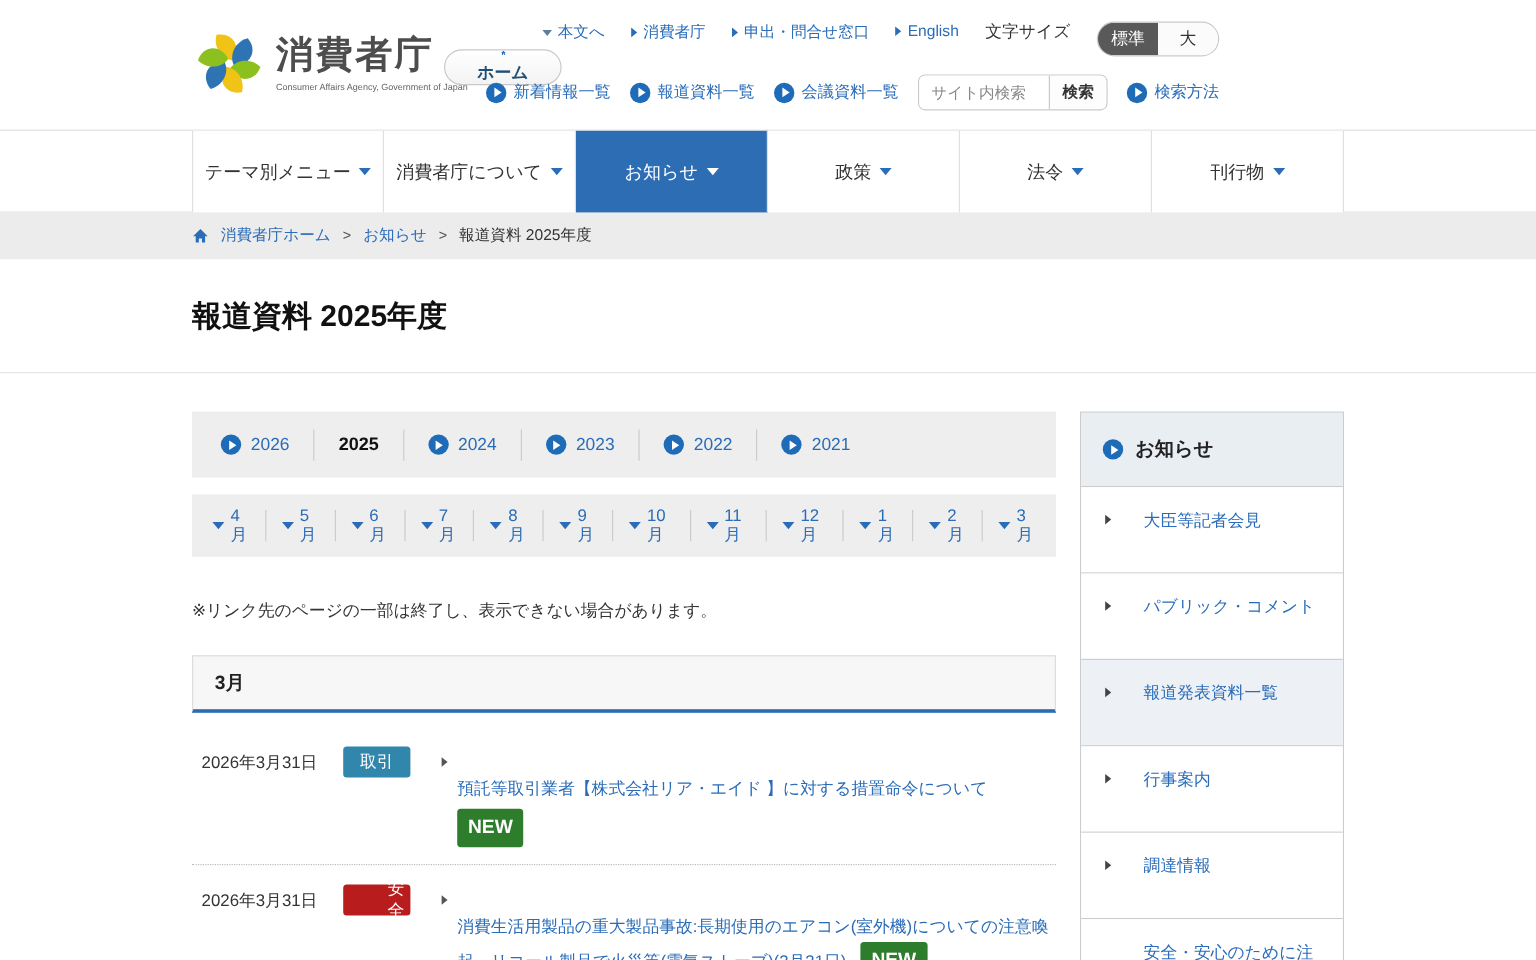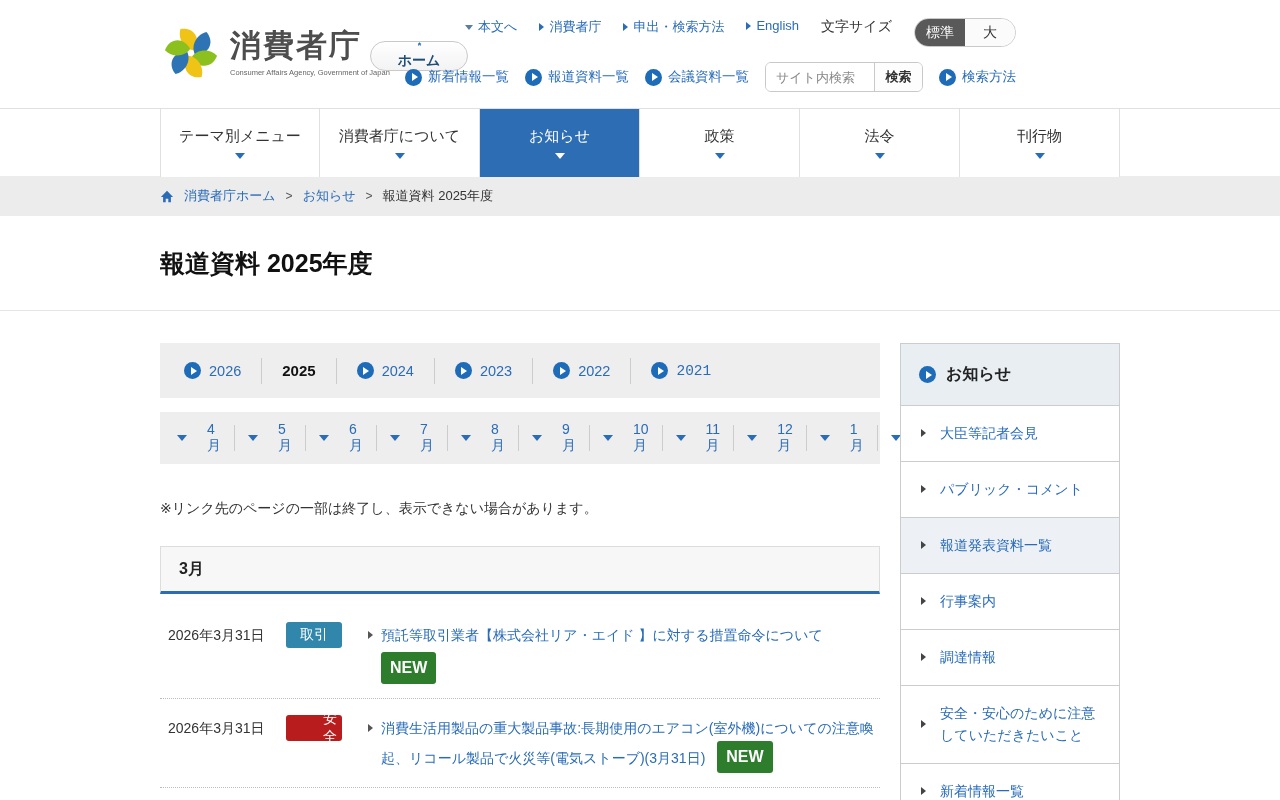--- a/index.html
+++ b/index.html
@@ -62,21 +62,21 @@
   .tri-right { width:0; height:0; border-left:5px solid #2a6cb8; border-top:4px solid transparent; border-bottom:4px solid transparent; flex:none; }
   .tri-down { width:0; height:0; border-top:5px solid #5a7da0; border-left:4px solid transparent; border-right:4px solid transparent; flex:none; }
   .tri-down-blue { width:0; height:0; border-top:6px solid #2a6cb8; border-left:5px solid transparent; border-right:5px solid transparent; flex:none; }
   .tri-right-dark { width:0; height:0; border-left:5px solid #555; border-top:4px solid transparent; border-bottom:4px solid transparent; flex:none; }
 
   
   .nav { position:relative; width:1280px; height:68px; border-top:1px solid #e0e0e0; background:#fff; }
   .nav-inner { position:absolute; left:160px; top:0; display:flex; height:68px; }
   .nav-item {
     width:160px; height:68px; border-right:1px solid #e0e0e0;
-    display:flex; flex-direction:column; align-items:center; justify-content:center; gap:7px;
+    display:flex; flex-direction:row; align-items:center; justify-content:center; gap:7px;
     font-size:15px; color:#333; cursor:pointer; background:#fff;
   }
   .nav-item:first-child { border-left:1px solid #e0e0e0; }
   .nav-item .caret { width:0; height:0; border-top:6px solid #2a6cb8; border-left:5px solid transparent; border-right:5px solid transparent; }
   .nav-item.active { background:#2d6db3; color:#fff; }
   .nav-item.active .caret { border-top-color:#fff; }
 
   
   .breadcrumb { width:1280px; height:40px; background:#ececec; display:flex; align-items:center; }
   .bc-inner { margin-left:160px; display:flex; align-items:center; gap:10px; font-size:13px; }
@@ -93,61 +93,61 @@
   .col-left { width:720px; }
   .col-right { width:220px; }
 
   .tab-box { background:#eee; display:flex; align-items:center; padding:0 4px; }
   .year-box { height:55px; }
   .month-box { height:52px; margin-top:14px; }
   .tab-item {
     display:flex; align-items:center; gap:8px; padding:0 20px; font-size:14.5px;
     border-right:1px solid #ccc; height:26px; cursor:pointer;
   }
-  .tab-item:last-child { border-right:none;font-family:Liberation Mono, monospace; }
+  .tab-item:last-child { border-right:none; }
   .tab-link { color:#2a6cb8; text-decoration:none; }
   .tab-item.current { font-weight:bold; color:#111; font-size:15px; }
-  .month-item { padding:0 13px; gap:20px; font-size:14px; }
+  .month-item { padding:0 13px; gap:5px; font-size:14px; }
 
   .note { margin-top:36px; font-size:14px; color:#333; }
 
   .month-header {
     margin-top:28px; height:48px; background:#f7f7f7;
     border:1px solid #ddd; border-bottom:3px solid #2c6cb3;
     display:flex; align-items:center; padding-left:18px;
     font-size:16px; font-weight:bold; color:#222;
   }
 
   .news-list { margin-top:12px; }
   .news-item { display:flex; align-items:flex-start; padding:16px 0 14px 8px; border-bottom:1px dotted #bbb; }
   .news-item:last-child { border-bottom:none; }
   .news-date { width:118px; flex:none; font-size:14px; color:#333; line-height:26px; }
   .cat-badge {
     width:56px; height:26px; flex:none; border-radius:3px; color:#fff; font-size:14px;
     display:flex; align-items:center; justify-content:center; margin-right:26px;
   }
   .news-body { flex:1; display:flex; align-items:flex-start; gap:8px; }
   .news-body .tri-right-dark { margin-top:9px; }
-  .news-text { font-size:14px; line-height:26px; }
+  .news-text { font-size:14px; line-height:26px;margin-top:22px; }
   .news-link { color:#2a6cb8; text-decoration:none; cursor:pointer; }
   .new-badge {
     display:inline-block; background:#2d7d2d; color:#fff; font-size:16px; font-weight:bold;
     padding:3px 9px; border-radius:3px; margin-left:8px; vertical-align:1px;
   }
   .new-badge.block { display:inline-block; margin-left:0; margin-top:4px; }
 
   
   .sidebar { border:1px solid #ccc; border-top:1px solid #ccc; }
   .sb-header {
     height:62px; background:#e9eef3; display:flex; align-items:center; gap:10px;
     padding-left:18px; font-size:16px; font-weight:bold; color:#222;
     border-bottom:1px solid #ccc;
   }
   .sb-item {
-    display:flex; align-items:center; gap:14px; padding:16px 12px 17px 20px;
+    display:flex; align-items:center; gap:27px; padding:16px 12px 33px 20px;
     border-bottom:1px solid #ccc; background:#fff; cursor:pointer;
   }
   .sb-item:last-child { border-bottom:none; }
   .sb-item.current { background:#edf1f6; }
   .sb-link { color:#2a6cb8; font-size:14px; line-height:22px; text-decoration:none; }
   .sb-item .tri-right-dark { border-left-color:#444; }
 </style>
 </head>
 <body>
 
@@ -183,21 +183,21 @@
       <a class="hdr-link">
         <span class="tri-down"></span>
         <span>本文へ</span>
       </a>
       <a class="hdr-link">
         <span class="tri-right"></span>
         <span>消費者庁</span>
       </a>
       <a class="hdr-link">
         <span class="tri-right"></span>
-        <span>申出・検索方法</span>
+        <span>申出・問合せ窓口</span>
       </a>
       <a class="hdr-link">
         <span class="tri-right"></span>
         <span>English</span>
       </a>
       <span class="fontsize-label">文字サイズ</span>
       <div class="fontsize-toggle">
         <div class="fs-seg fs-standard">標準</div>
         <div class="fs-seg fs-large">大</div>
       </div>

